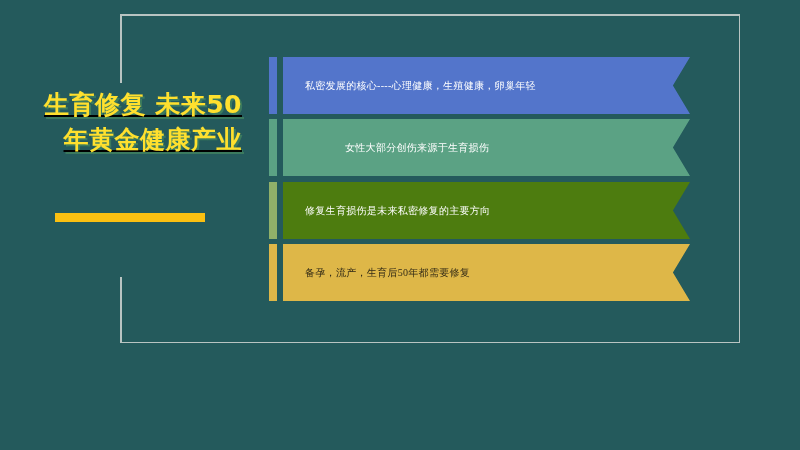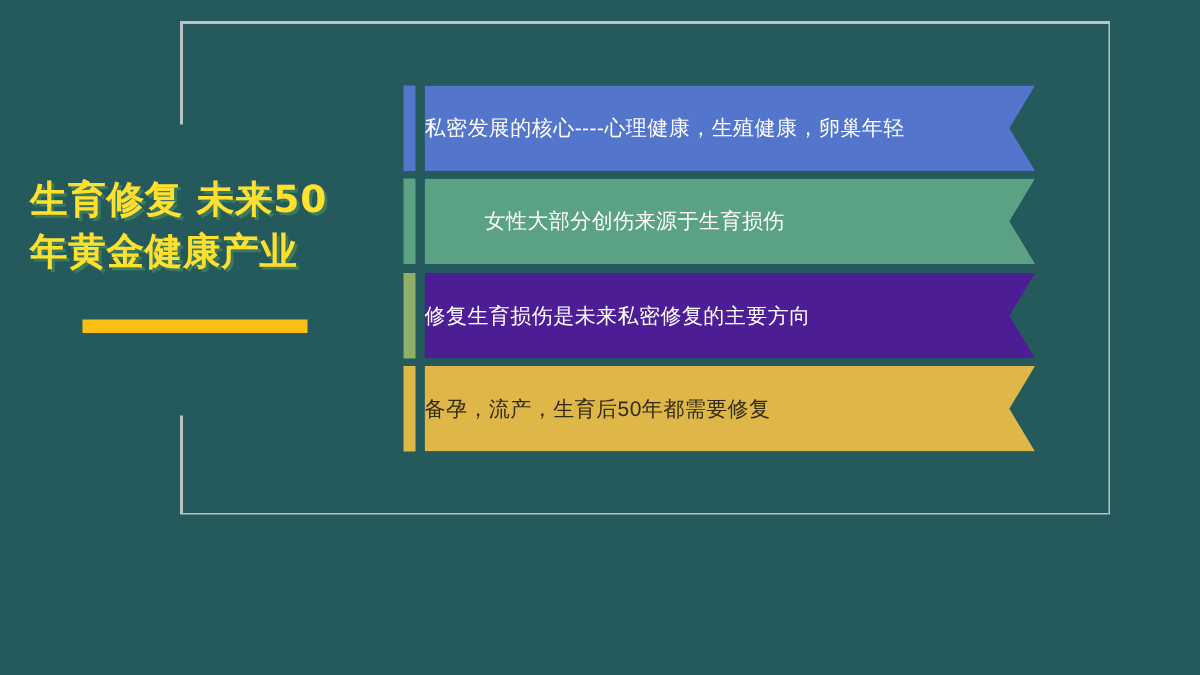--- a/index.html
+++ b/index.html
@@ -53,23 +53,24 @@
     left: 120px;
     top: 277px;
     width: 1.5px;
     height: 65px;
   }
 
   
   #title-block {
     position: absolute;
     left: 20px;
-    top: 116px;
+    top: 88px;
     width: 222px;
-    text-align: left;
+    text-align: right;
+    text-decoration: underline;
   }
   #title-text {
     font-size: 25px;
     font-weight: bold;
     line-height: 1.38;
     color: #ffe02e;
     letter-spacing: 0.5px;
     text-shadow: 2px 2px 0 #3b7a5e;
     white-space: pre-line;
     font-family: "DejaVu Sans", "Liberation Sans", sans-serif;
@@ -100,25 +101,26 @@
     left: 14px;
     top: 0;
     width: 407px;
     height: 57px;
     -webkit-clip-path: polygon(0 0, 100% 0, 95.8% 50%, 100% 100%, 0 100%);
     clip-path: polygon(0 0, 100% 0, 95.8% 50%, 100% 100%, 0 100%);
     display: flex;
     align-items: center;
   }
   .banner-label {
-    font-size: 14px;
+    padding-left: 22px;
+    font-size: 10px;
     line-height: 1.2;
     letter-spacing: 0.3px;
     white-space: nowrap;
-    font-family: Liberation Sans, sans-serif;
+    font-family: Liberation Serif, serif;
   }
 </style>
 </head>
 <body>
 
 <div id="slide">
 
   <div class="frame-line" id="frame-top"></div>
   <div class="frame-line" id="frame-right"></div>
   <div class="frame-line" id="frame-bottom"></div>
@@ -138,21 +140,21 @@
         </div>
       </div>
       <div class="banner-row" style="left: 269px; top: 119px; width: 421px;">
         <div class="banner-tab" style="background: rgb(91, 162, 132);"></div>
         <div class="banner-body" style="background: rgb(91, 162, 132);">
           <div class="banner-label" style="color: rgb(255, 255, 255); margin-left: 40px;">女性大部分创伤来源于生育损伤</div>
         </div>
       </div>
       <div class="banner-row" style="left: 269px; top: 182px; width: 421px;">
         <div class="banner-tab" style="background: rgb(144, 176, 105);"></div>
-        <div class="banner-body" style="background: #4c1d95;">
+        <div class="banner-body" style="background: #4d7c0f;">
           <div class="banner-label" style="color: rgb(255, 255, 255);">修复生育损伤是未来私密修复的主要方向</div>
         </div>
       </div>
       <div class="banner-row" style="left: 269px; top: 244px; width: 421px;">
         <div class="banner-tab" style="background: rgb(222, 183, 72);"></div>
         <div class="banner-body" style="background: rgb(222, 183, 72);">
           <div class="banner-label" style="color: rgb(51, 43, 22);">备孕，流产，生育后50年都需要修复</div>
         </div>
       </div>
     </div>

